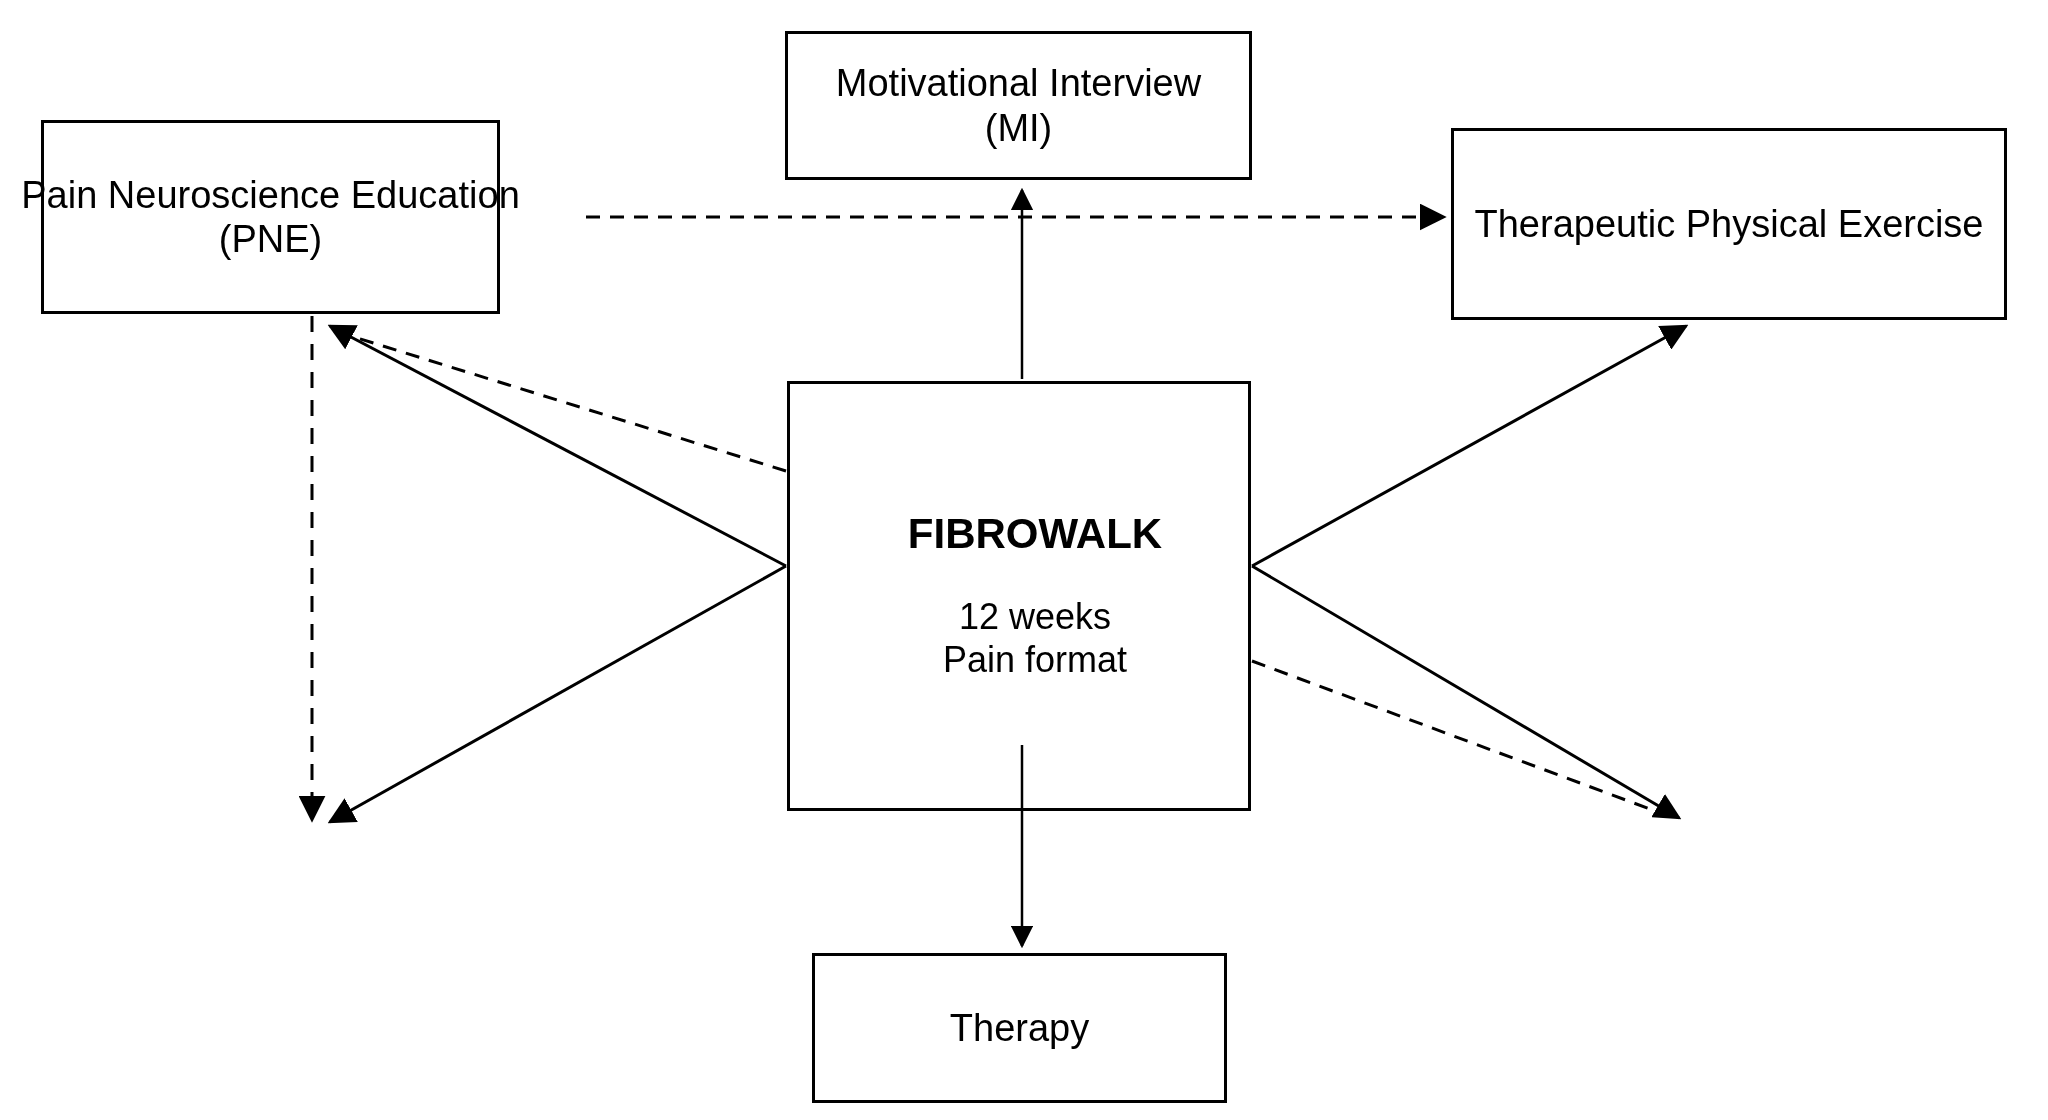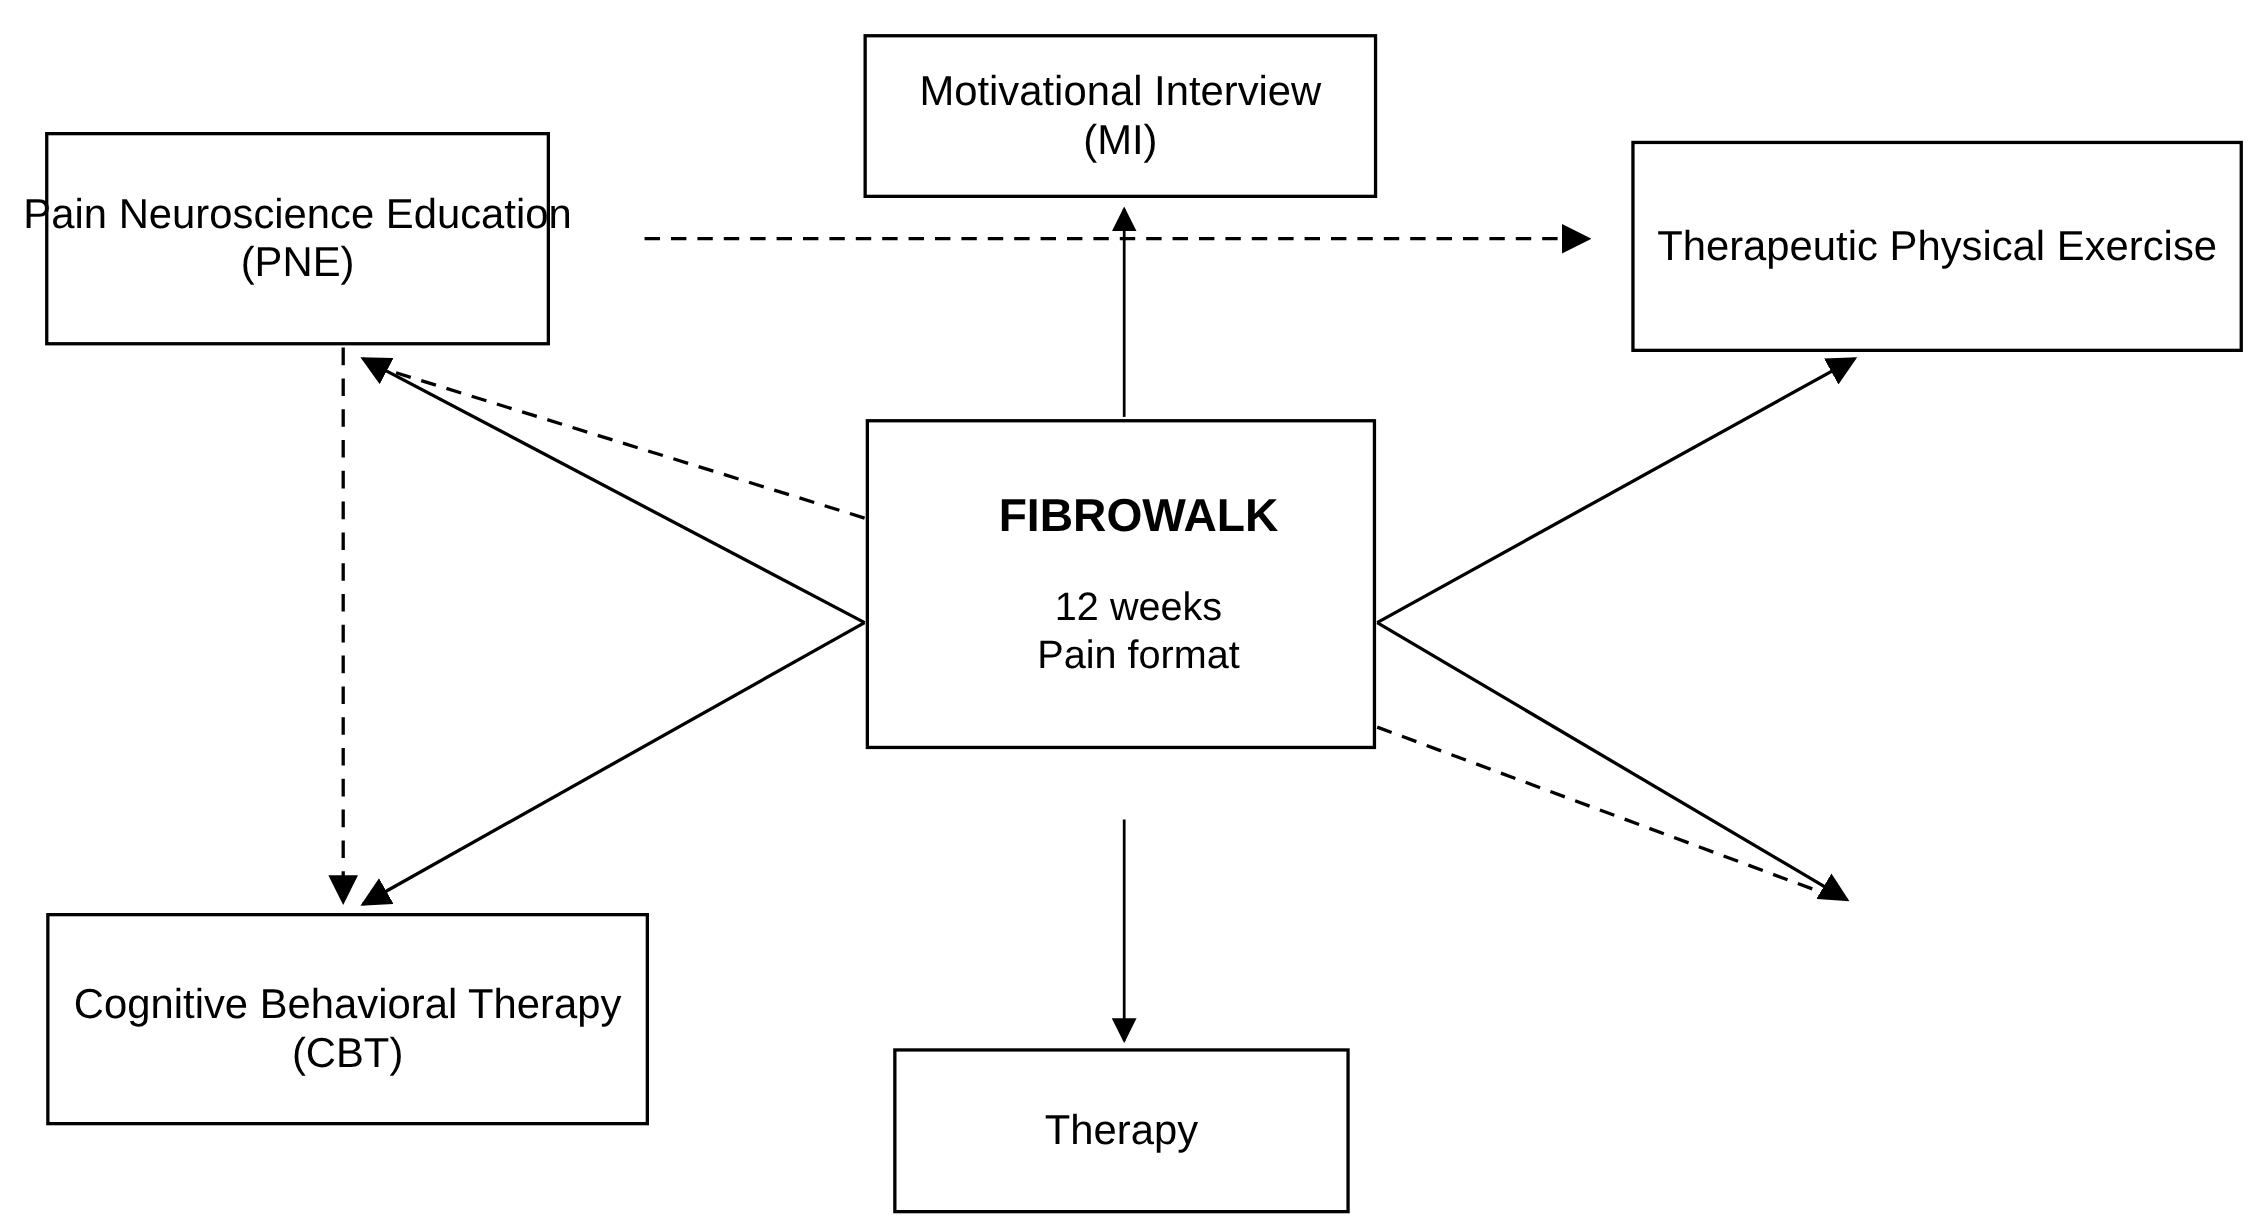--- a/index.html
+++ b/index.html
@@ -23,22 +23,22 @@
     text-align:center;
     font-size:38px;
     line-height:1.16;
     white-space:nowrap;
     z-index:1;
   }
   .box span{display:block;}
 
   #node-pne        {left:41px;   top:120px; width:459px; height:194px;}
   #node-mi         {left:785px;  top:31px;  width:467px; height:149px;}
-  #node-tpe        {left:1451px; top:128px; width:556px; height:192px;margin-left:32px;}
-  #node-fibrowalk  {left:787px;  top:381px; width:464px; height:300px;padding-left:32px;}
+  #node-tpe        {left:1451px; top:128px; width:556px; height:192px;}
+  #node-fibrowalk  {left:787px;  top:381px; width:464px; height:430px;padding-left:32px;}
   #node-cbt        {left:42px;   top:830px; width:548px; height:193px; padding-top:18px;}
   #node-mindfulness{left:1453px; top:824px; width:502px; height:193px; padding-top:10px;}
   #node-homework   {left:812px;  top:953px; width:415px; height:150px;}
 
   .fib-title{font-size:42px;font-weight:bold;margin-bottom:36px;}
   .fib-detail{font-size:36px;line-height:1.2;}
 
   #edges{position:absolute;left:0;top:0;width:2048px;height:1120px;z-index:2;pointer-events:none;}
   .edge{stroke:var(--line);fill:none;stroke-width:3;}
   .edge.thin{stroke-width:2.5;}
@@ -63,24 +63,20 @@
   <div class="box" id="node-tpe">
     <span>Therapeutic Physical Exercise</span>
   </div>
 
   <div class="box" id="node-fibrowalk">
     <span class="fib-title">FIBROWALK</span>
     <span class="fib-detail">12 weeks</span>
     <span class="fib-detail">Pain format</span>
   </div>
 
-  <div class="box" id="node-cbt">
-    <span>Cognitive Behavioral Therapy</span>
-    <span>(CBT)</span>
-  </div>
 
 
   <div class="box" id="node-homework">
     <span>Therapy</span>
   </div>
 
   <svg id="edges" viewBox="0 0 2048 1120" xmlns="http://www.w3.org/2000/svg">
     <defs>
       <marker id="ah" viewBox="0 0 10 10" refX="9" refY="5" markerWidth="9" markerHeight="9" orient="auto">
         <path d="M0,0 L10,5 L0,10 Z" style="fill:var(--line,#000)"></path>

